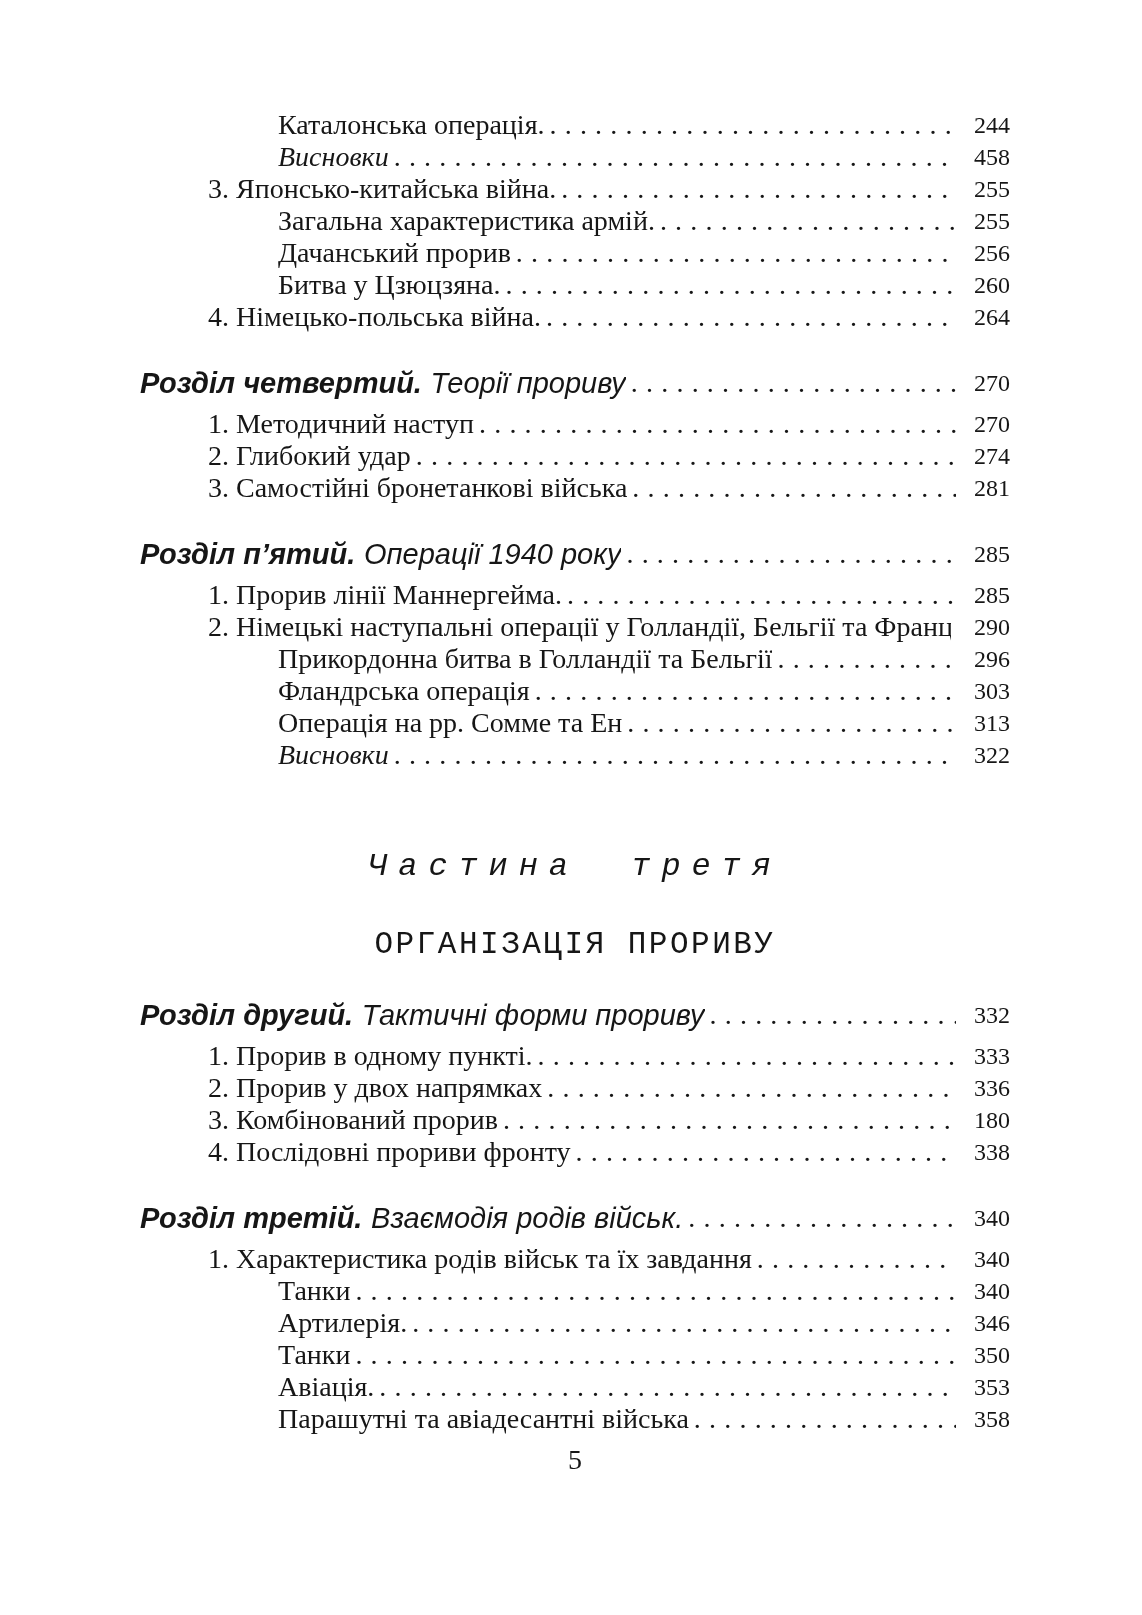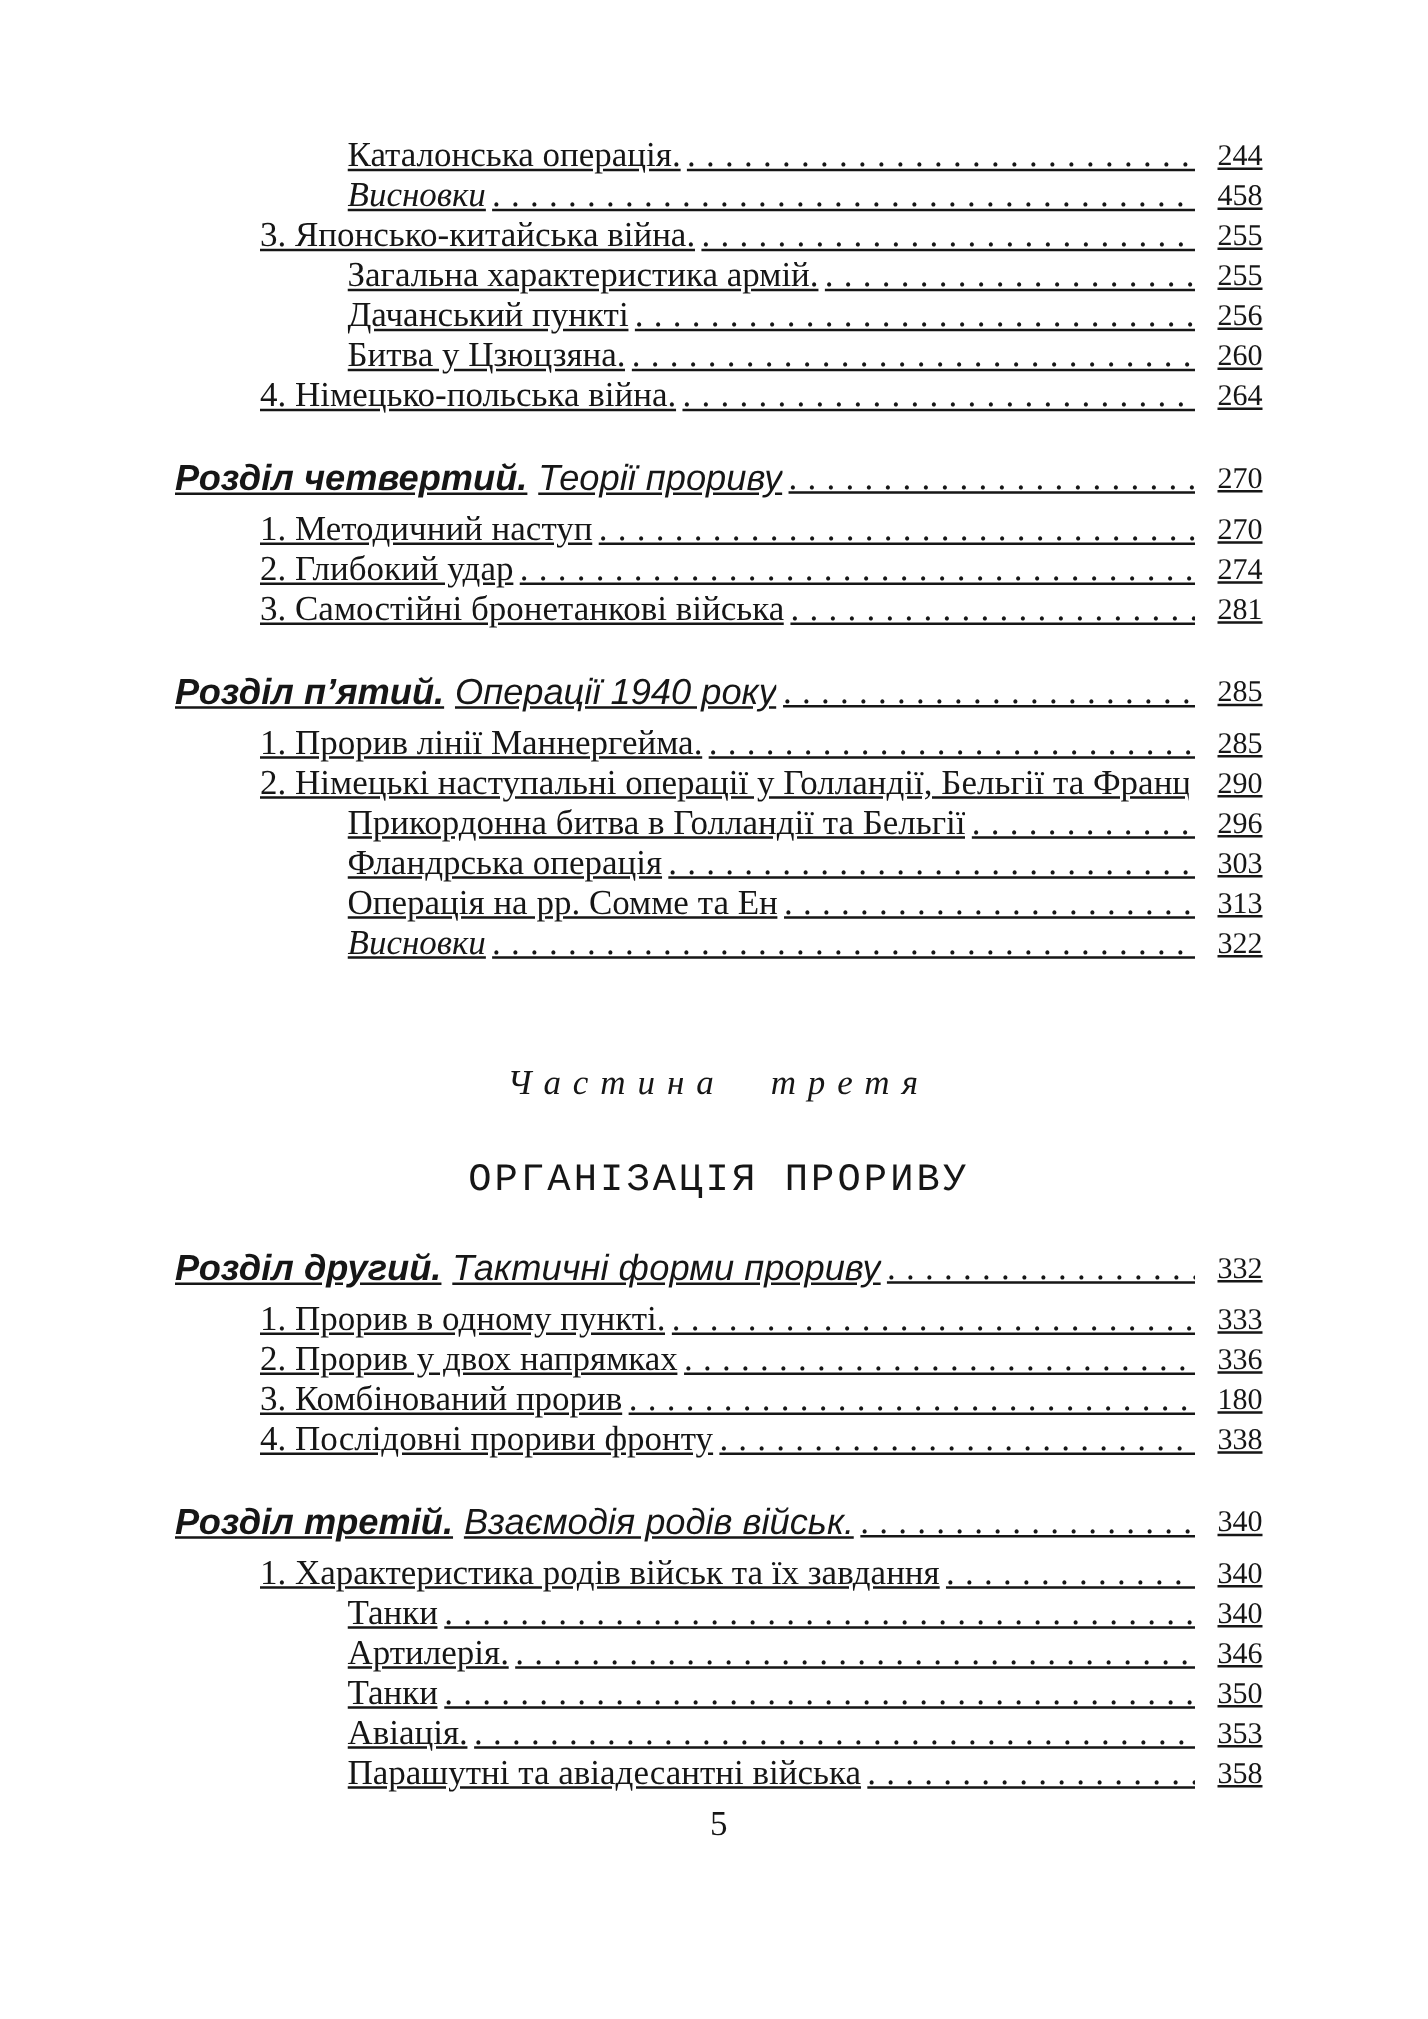--- a/index.html
+++ b/index.html
@@ -6,21 +6,21 @@
   body {
     width: 1142px; height: 1615px;
     background: #ffffff;
     color: #161616;
     font-family: "Liberation Serif", serif;
     font-size: 28px; line-height: 32px;
     overflow: hidden;
   }
   .content { padding: 109px 132px 0 140px; }
 
-  .row { display: flex; align-items: flex-start; text-decoration: underline; }
+  .row { display: flex; align-items: flex-start; }
   .row .t { flex: 0 1 auto; white-space: nowrap; overflow: hidden; }
   .leader {
     flex: 1 1 0; min-width: 0;
     overflow: hidden; white-space: nowrap;
     padding-left: 5px;
     font-family: "Liberation Serif", serif;
     font-size: 28px; font-style: normal; font-weight: normal;
     letter-spacing: 0.6px;
   }
   .leader::after {
@@ -40,23 +40,23 @@
   .chapter {
     margin-top: 34px; margin-bottom: 9px;
     font-family: "Liberation Sans", sans-serif;
     font-size: 29px;
   }
   .chapter .chap  { font-weight: bold; font-style: italic; }
   .chapter .chapsub { font-style: italic; margin-left: 0.3em; }
 
   .part { text-align: center; margin-top: 80px; }
   .kicker {
-    font-family: Liberation Serif, serif;
+    font-family: Liberation Mono, monospace;
     font-style: italic;
-    font-size: 28px; line-height: 32px;
+    font-size: 32px; line-height: 32px;
     letter-spacing: 0.34em; word-spacing: 0.7em;
   }
   .part-title {
     font-family: Liberation Mono, monospace;
     font-size: 31px; line-height: 40px;
     letter-spacing: 2.5px;
     margin-top: 42px;
   }
 
   .footer { text-align: center; margin-top: 9px; }
@@ -80,21 +80,21 @@
     <span class="t">3. Японсько-китайська війна.</span>
     <span class="leader"></span>
     <span class="pg">255</span>
   </div>
   <div class="row sub2">
     <span class="t">Загальна характеристика армій.</span>
     <span class="leader"></span>
     <span class="pg">255</span>
   </div>
   <div class="row sub2">
-    <span class="t">Дачанський пункті</span>
+    <span class="t">Дачанський прорив</span>
     <span class="leader"></span>
     <span class="pg">256</span>
   </div>
   <div class="row sub2">
     <span class="t">Битва у Цзюцзяна.</span>
     <span class="leader"></span>
     <span class="pg">260</span>
   </div>
   <div class="row sub1">
     <span class="t">4. Німецько-польська війна.</span>

